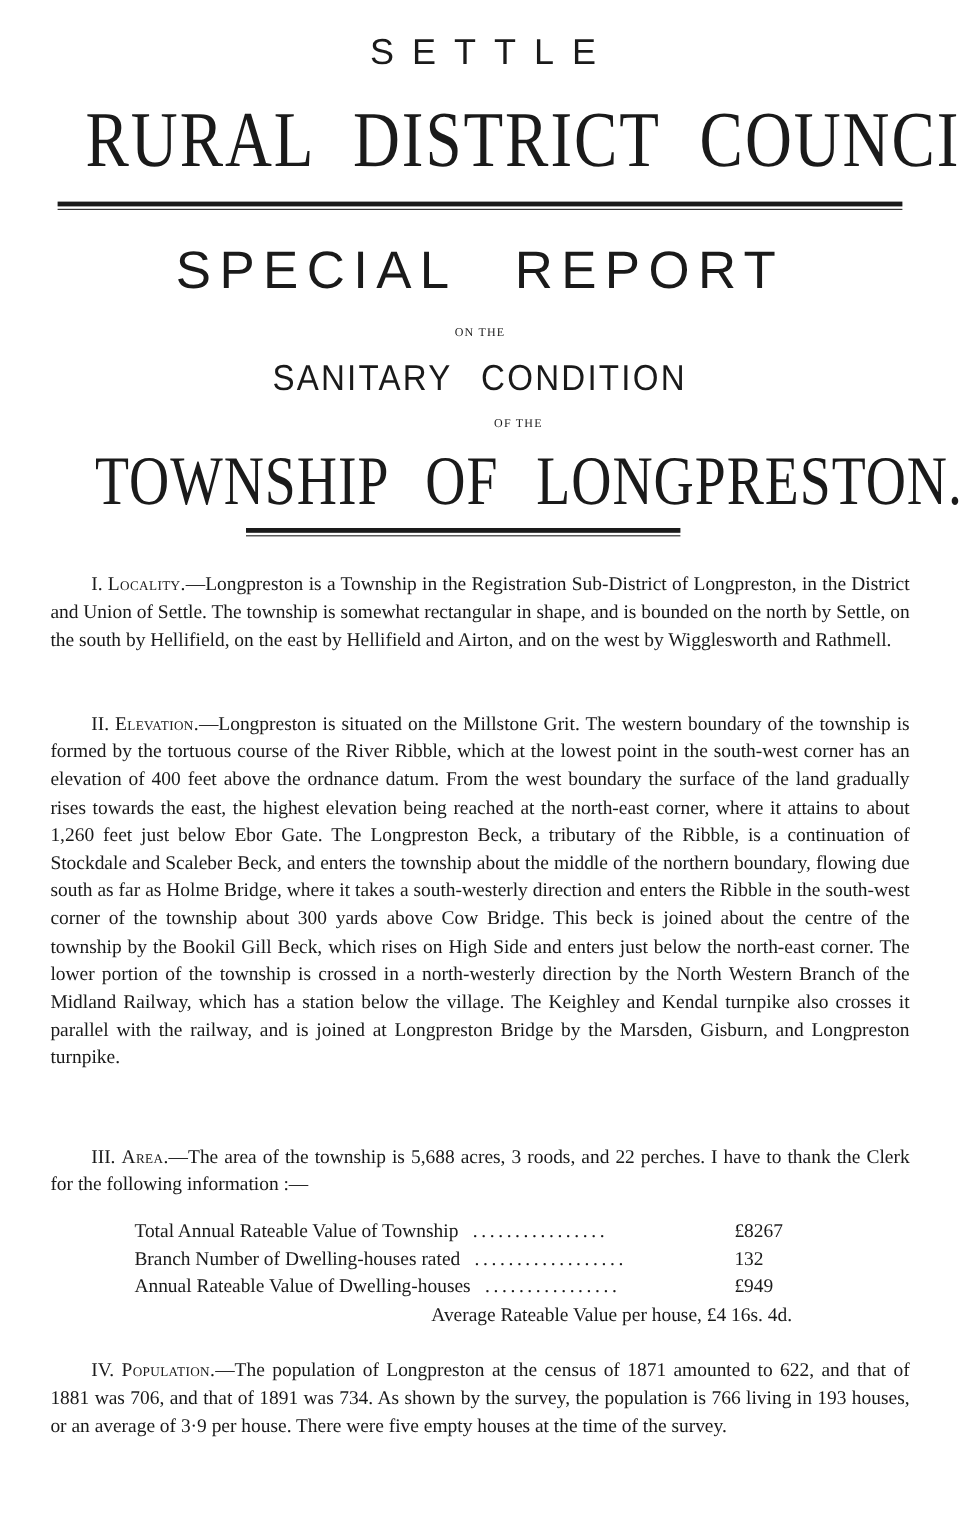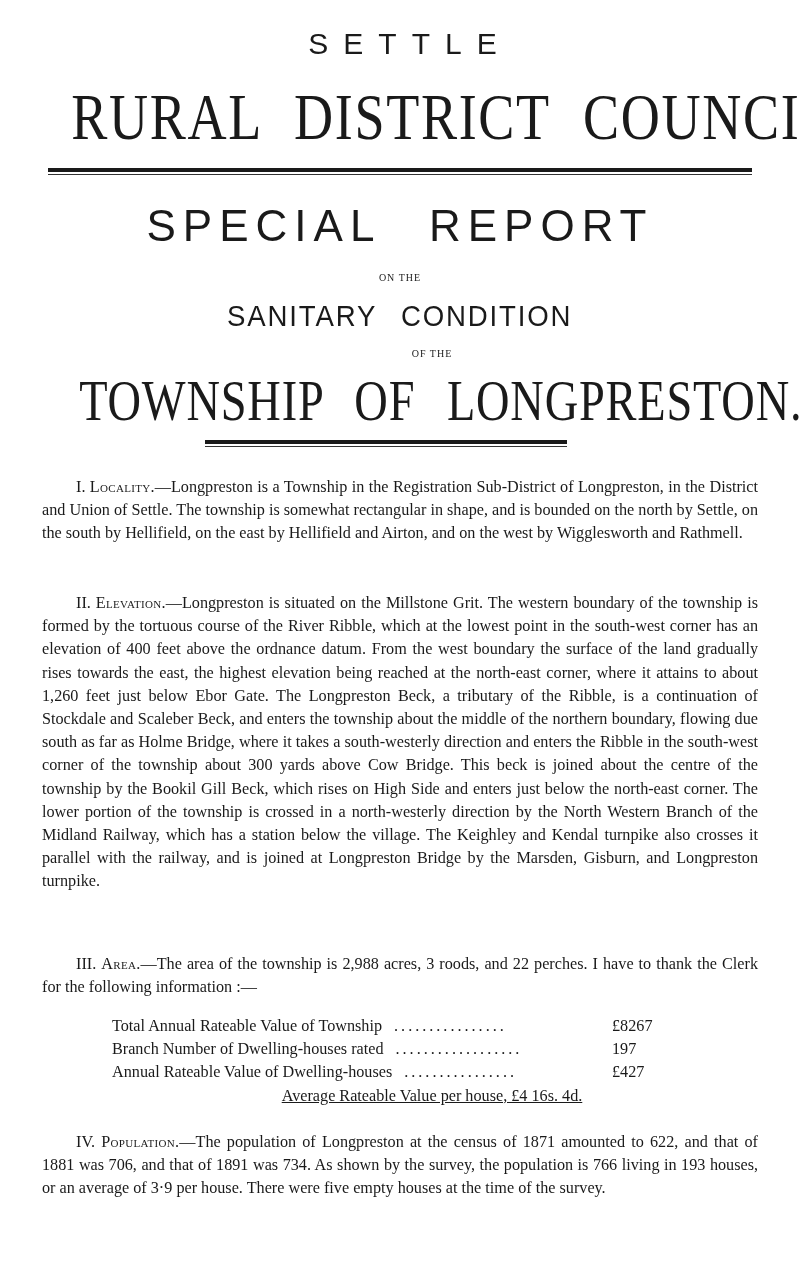--- a/index.html
+++ b/index.html
@@ -150,24 +150,23 @@
       flex: 1 1 auto;
       overflow: hidden;
       margin: 0 12px 0 12px;
       letter-spacing: 3px;
     }
     .trow .val {
       flex: 0 0 48px;
       text-align: left;
     }
     .avg {
-      text-align: center;
+      text-align: right;
       padding-left: 92px;
       white-space: nowrap;
-      text-decoration: underline;
     }
   </style>
 </head>
 <body>
 
 <div class="page">
 
   <div class="center settle">SETTLE</div>
   <div class="center council">RURAL DISTRICT COUNCIL.</div>
 
@@ -189,38 +188,38 @@
 
   <div class="body-text p1">
     <p><span>I.</span> <span class="sc">Locality.</span><span>—</span><span>Longpreston is a Township in the Registration Sub-District of Longpreston, in the District and Union of Settle.  The township is somewhat rectangular in shape, and is bounded on the north by Settle, on the south by Hellifield, on the east by Hellifield and Airton, and on the west by Wigglesworth and Rathmell.</span></p>
   </div>
 
   <div class="body-text p2">
     <p><span>II.</span> <span class="sc">Elevation.</span><span>—</span><span>Longpreston is situated on the Millstone Grit.  The western boundary of the township is formed by the tortuous course of the River Ribble, which at the lowest point in the south-west corner has an elevation of 400 feet above the ordnance datum.  From the west boundary the surface of the land gradually rises towards the east, the highest elevation being reached at the north-east corner, where it attains to about 1,260 feet just below Ebor Gate.  The Longpreston Beck, a tributary of the Ribble, is a continuation of Stockdale and Scaleber Beck, and enters the township about the middle of the northern boundary, flowing due south as far as Holme Bridge, where it takes a south-westerly direction and enters the Ribble in the south-west corner of the township about 300 yards above Cow Bridge.  This beck is joined about the centre of the township by the Bookil Gill Beck, which rises on High Side and enters just below the north-east corner.  The lower portion of the township is crossed in a north-westerly direction by the North Western Branch of the Midland Railway, which has a station below the village.  The Keighley and Kendal turnpike also crosses it parallel with the railway, and is joined at Longpreston Bridge by the Marsden, Gisburn, and Longpreston turnpike.</span></p>
   </div>
 
   <div class="body-text p3">
-    <p><span>III.</span> <span class="sc">Area.</span><span>—</span><span>The area of the township is 2,988 acres, 3 roods, and 22 perches.  I have to thank the Clerk for the following information :—</span></p>
+    <p><span>III.</span> <span class="sc">Area.</span><span>—</span><span>The area of the township is 5,688 acres, 3 roods, and 22 perches.  I have to thank the Clerk for the following information :—</span></p>
   </div>
 
   <div class="table">
     <div class="trow">
       <span class="lbl">Total Annual Rateable Value of Township</span>
       <span class="dots">................</span>
       <span class="val">£8267</span>
     </div>
     <div class="trow">
       <span class="lbl">Branch Number of Dwelling-houses rated</span>
       <span class="dots">..................</span>
-      <span class="val">197</span>
+      <span class="val">132</span>
     </div>
     <div class="trow">
       <span class="lbl">Annual Rateable Value of Dwelling-houses</span>
       <span class="dots">................</span>
-      <span class="val">£427</span>
+      <span class="val">£949</span>
     </div>
     <div class="avg">Average Rateable Value per house, £4  16s. 4d.</div>
   </div>
 
   <div class="body-text p4">
     <p><span>IV.</span> <span class="sc">Population.</span><span>—</span><span>The population of Longpreston at the census of 1871 amounted to 622, and that of 1881 was 706, and that of 1891 was 734.  As shown by the survey, the population is 766 living in 193 houses, or an average of 3·9 per house.  There were five empty houses at the time of the survey.</span></p>
   </div>
 
 </div>
 

